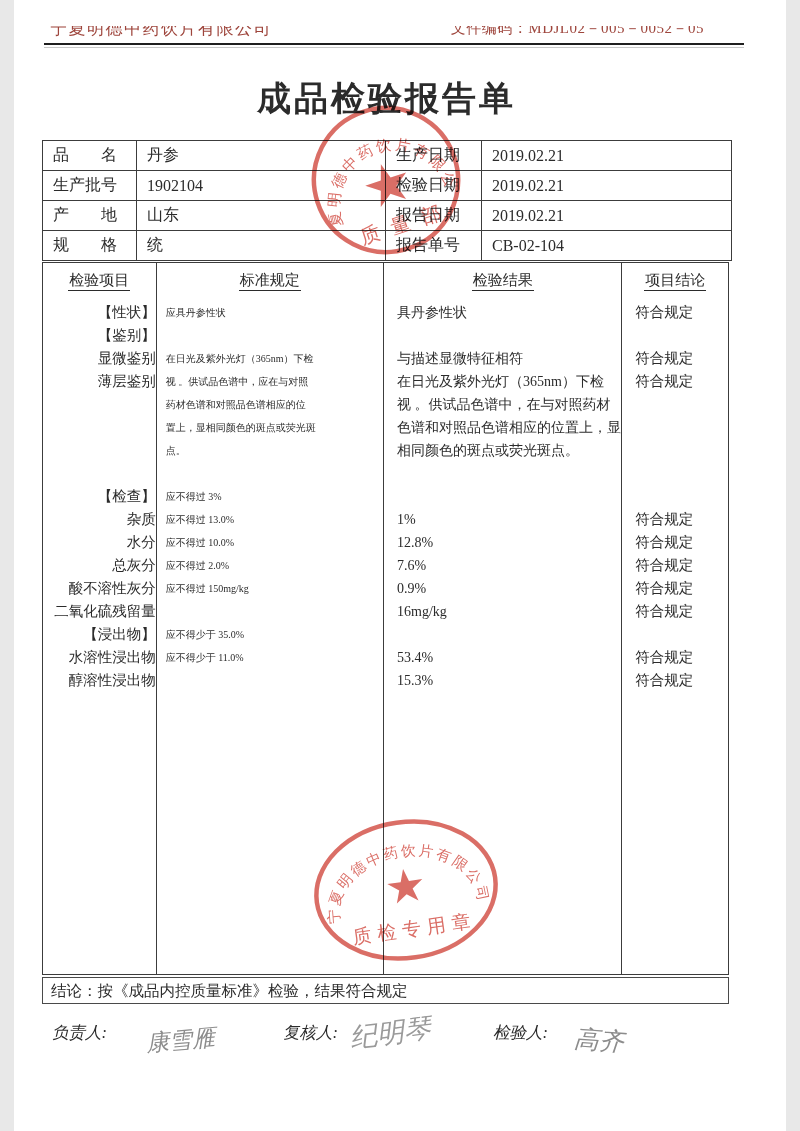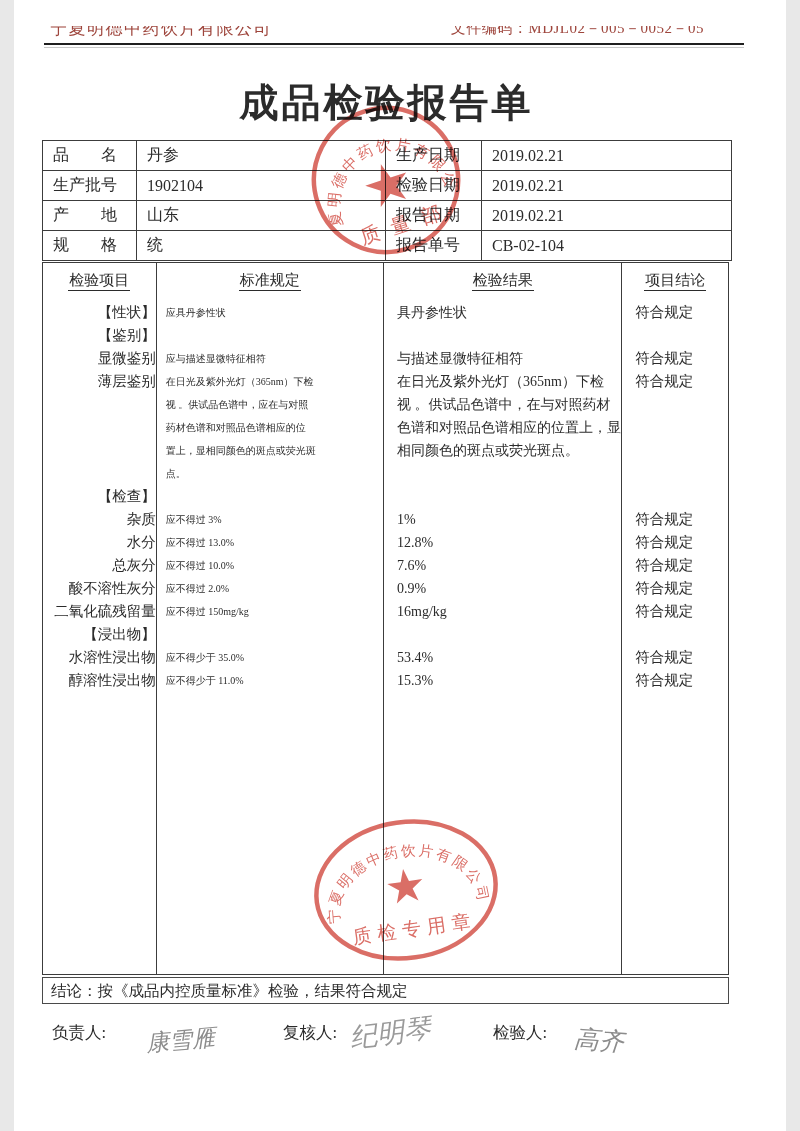--- a/index.html
+++ b/index.html
@@ -13,21 +13,21 @@
   .hdr-clip{position:absolute;top:26px;height:16px;overflow:hidden;}
   .hdr-clip .hdr-text{display:block;margin-top:-6px;font-size:17px;line-height:17px;
     color:var(--hdr-red);letter-spacing:1.5px;white-space:nowrap;}
   .hdr-left{left:36px;}
   .hdr-right{right:82px;}
   .hdr-right .hdr-text{font-size:15px;letter-spacing:.5px;}
   .hdr-line1{position:absolute;left:30px;top:43px;width:700px;height:2px;background:#1f1f1f;}
   .hdr-line2{position:absolute;left:30px;top:47px;width:700px;height:1px;background:#c9c9c9;}
 
   .doc-title{position:absolute;left:28px;top:76px;width:689px;text-align:center;
-    font-size:39px;font-weight:600;letter-spacing:3px;}
+    font-size:34px;font-weight:600;letter-spacing:3px;}
 
   
   .info-table{position:absolute;left:28px;top:140px;width:689px;border-collapse:collapse;
     table-layout:fixed;font-size:16px;}
   .info-table td{border:1px solid #3c3c3c;height:29px;padding:0 0 0 10px;
     white-space:nowrap;overflow:visible;}
   .info-table col.c1{width:94px;}  .info-table col.c2{width:249px;}
   .info-table col.c3{width:96px;}  .info-table col.c4{width:250px;}
 
   
@@ -45,21 +45,21 @@
   .mcol3 .tline{padding-left:13px;font-size:14px;}
   .mcol4 .tline{padding-left:13px;font-family:Liberation Serif, serif;}
 
   
   .conclusion{position:absolute;left:28px;top:977px;width:687px;height:27px;
     border:1px solid #4a4a4a;box-sizing:border-box;line-height:25px;
     padding-left:8px;font-size:15.5px;white-space:nowrap;}
 
   
   .sig-row{position:absolute;left:0;top:1018px;width:800px;height:60px;}
-  .sig-label{position:absolute;font-size:16.5px;white-space:nowrap;}
+  .sig-label{position:absolute;font-size:16.5px;white-space:nowrap;font-style:italic;}
   .sig-name{position:absolute;color:#8c8c8c;white-space:nowrap;
     font-style:italic;transform-origin:left center;}
 
   
   .stamp{position:absolute;mix-blend-mode:multiply;opacity:.85;pointer-events:none;}
   .stamp .ring{fill:none;stroke:var(--stamp-red);stroke-width:4.5;}
   .stamp .ring-text{fill:var(--stamp-red);}
   .stamp .star{fill:var(--stamp-red);text-anchor:middle;
     font-family:"DejaVu Sans",sans-serif;}
   .stamp .seal-label{fill:var(--stamp-red);text-anchor:middle;}
@@ -146,21 +146,20 @@
         </div>
     </div>
     <div class="mcol mcol2">
       <div class="mhead">
         <span>标准规定</span>
       </div>
       <div class="mlines">
 
       <div class="tline">应具丹参性状</div>
           <div class="tline"></div>
-          <div class="tline">应与描述显微特征相符</div>
           <div class="tline">在日光及紫外光灯（365nm）下检</div>
           <div class="tline">视 。供试品色谱中，应在与对照</div>
           <div class="tline">药材色谱和对照品色谱相应的位</div>
           <div class="tline">置上，显相同颜色的斑点或荧光斑</div>
           <div class="tline">点。</div>
           <div class="tline"></div>
           <div class="tline">应不得过 3%</div>
           <div class="tline">应不得过 13.0%</div>
           <div class="tline">应不得过 10.0%</div>
           <div class="tline">应不得过 2.0%</div>

